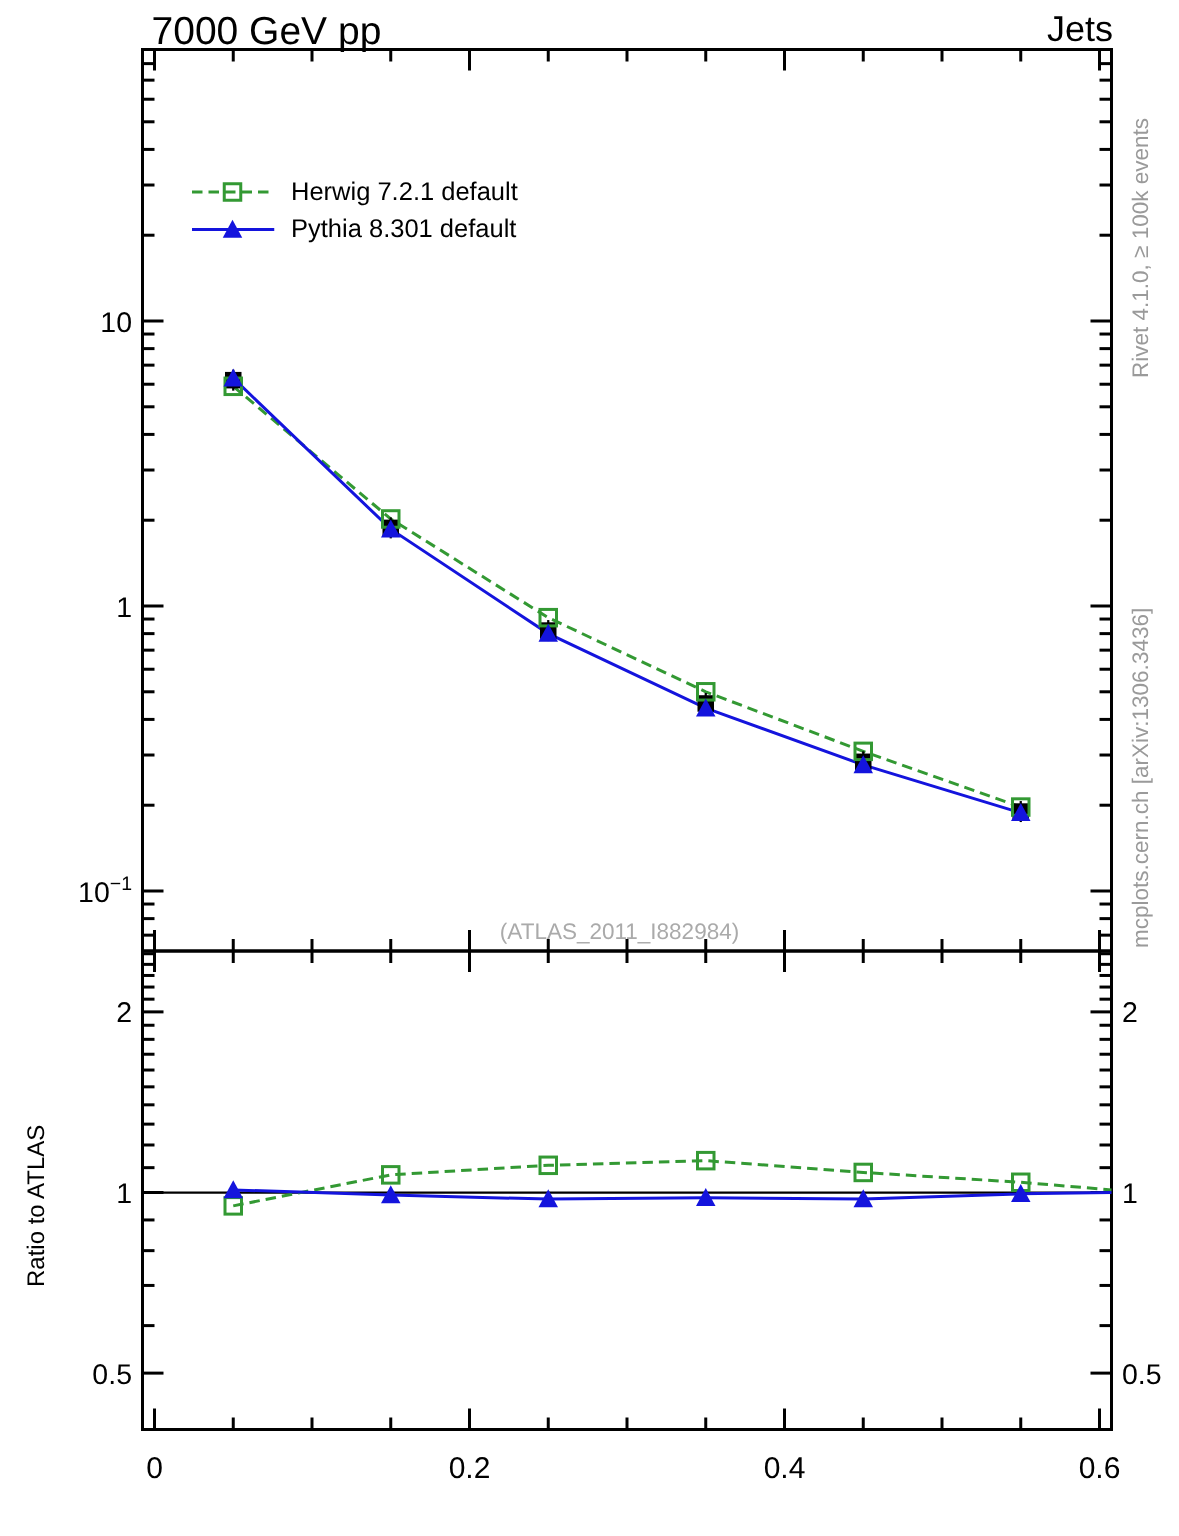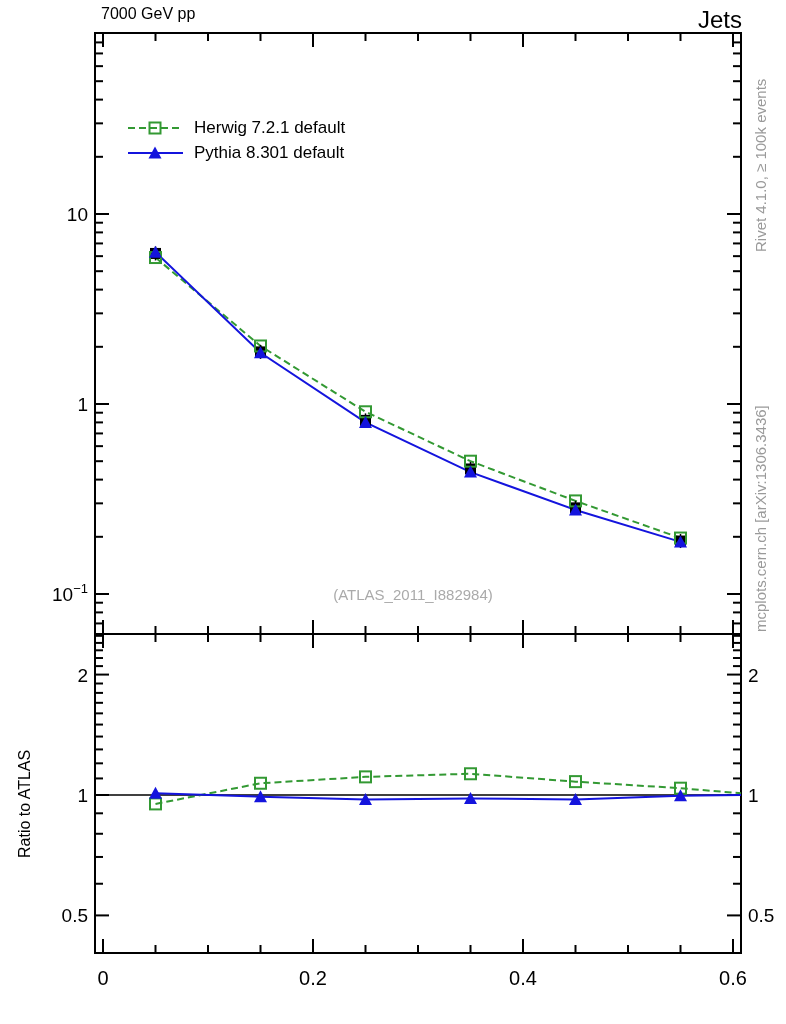--- a/index.html
+++ b/index.html
@@ -1,28 +1,28 @@
 <!DOCTYPE html>
 <html><head>
 <meta charset="utf-8">
 <style>
   html,body{margin:0;padding:0;background:#ffffff;}
   body{width:786px;height:1024px;position:relative;overflow:hidden;
        font-family:"Liberation Sans",sans-serif;color:#000;}
   #chart-svg{position:absolute;left:0;top:0;}
   #chart-svg text{font-family:"Liberation Sans",sans-serif;fill:#000;}
   .overlay{position:absolute;white-space:nowrap;}
-  #title-left{left:101px;top:5px;font-size:16px;}
+  #title-left{left:101px;top:5px;font-size:26px;}
   #title-right{right:44px;top:6px;font-size:24px;}
   .side-note{font-size:15px;transform-origin:0 0;transform:rotate(-90deg);}
   #side-note-rivet{left:752px;top:252px;}
   #side-note-mcplots{left:752px;top:632px;}
   #ratio-axis-title{left:16px;top:858px;font-size:16px;transform-origin:0 0;
                     transform:rotate(-90deg);}
-  #ref-label{left:413px;top:586px;transform:translateX(-50%);font-size:15px;}
+  #ref-label{left:413px;top:613px;transform:translateX(-50%);font-size:15px;}
   #legend{left:128px;top:115px;}
   .legend-row{display:flex;align-items:center;height:25px;font-size:17px;}
   .legend-row svg{margin-right:11px;flex:0 0 auto;}
 </style>
 </head>
 <body>
 
 <svg id="chart-svg" width="786" height="1024">
   <g id="g-frames">
       <rect x="95" y="33" width="646" height="601" fill="none" stroke="#000" stroke-width="2"></rect>

